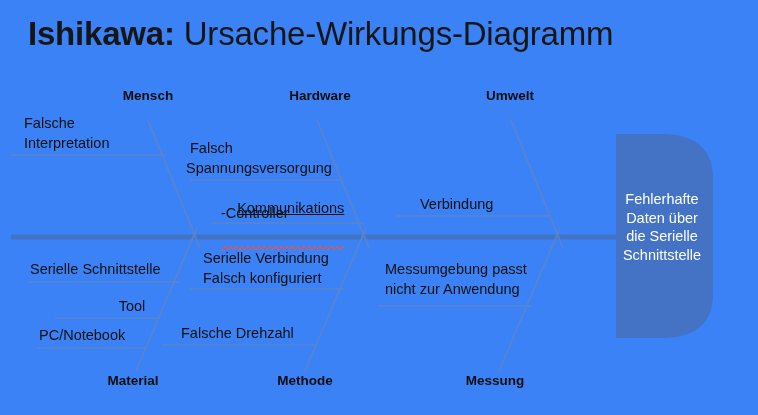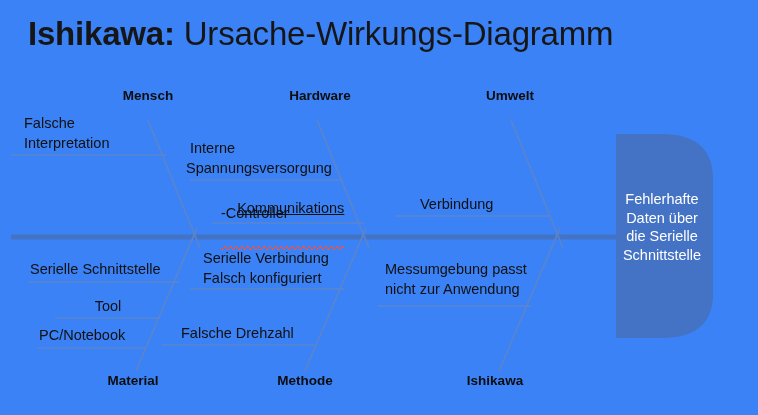--- a/index.html
+++ b/index.html
@@ -48,20 +48,21 @@
     text-align: center;
     transform: translateX(-50%);
   }
   .cause-label {
     font-size: 14.5px;
     color: #101010;
   }
   .cause-label.center-al {
     text-align: left;
     transform: translateX(-50%);
+    margin-left: 24px;
   }
   .effect-text {
     position: absolute;
     color: #ffffff;
     font-size: 14.5px;
     line-height: 1.28;
     text-align: center;
     white-space: pre-line;
     left: 616px;
     top: 190px;
@@ -119,26 +120,26 @@
     <line x1="162" y1="345" x2="315" y2="345" stroke="#5B84CE" stroke-width="1.3"></line>
 
     <line x1="378" y1="306" x2="531" y2="306" stroke="#5B84CE" stroke-width="1.3"></line>
   </svg>
 
   <div class="txt cat-label" style="left:148px; top:88px;">Mensch</div>
   <div class="txt cat-label" style="left:320px; top:88px;">Hardware</div>
   <div class="txt cat-label" style="left:510px; top:88px;">Umwelt</div>
   <div class="txt cat-label" style="left:133px; top:373px;">Material</div>
   <div class="txt cat-label" style="left:305px; top:373px;">Methode</div>
-  <div class="txt cat-label" style="left:495px; top:373px;">Ishikawa</div>
+  <div class="txt cat-label" style="left:495px; top:373px;">Messung</div>
 
   <div class="txt cause-label" style="left:24px; top:115px;">Falsche</div>
   <div class="txt cause-label" style="left:24px; top:135px;">Interpretation</div>
 
-  <div class="txt cause-label" style="left:190px; top:140px;">Interne</div>
+  <div class="txt cause-label" style="left:190px; top:140px;">Falsch</div>
   <div class="txt cause-label" style="left:186px; top:160px;">Spannungsversorgung</div>
 
   <div class="txt cause-label" style="left:221px; top:184px;">
     <span class="spell-underline">Kommunikations</span>
     <span class="squiggle" style="left:0; right:0; bottom:-1px;"></span>
   </div>
   <div class="txt cause-label" style="left:221px; top:205px;">-Controller</div>
 
   <div class="txt cause-label" style="left:420px; top:196px;">Verbindung</div>
 

